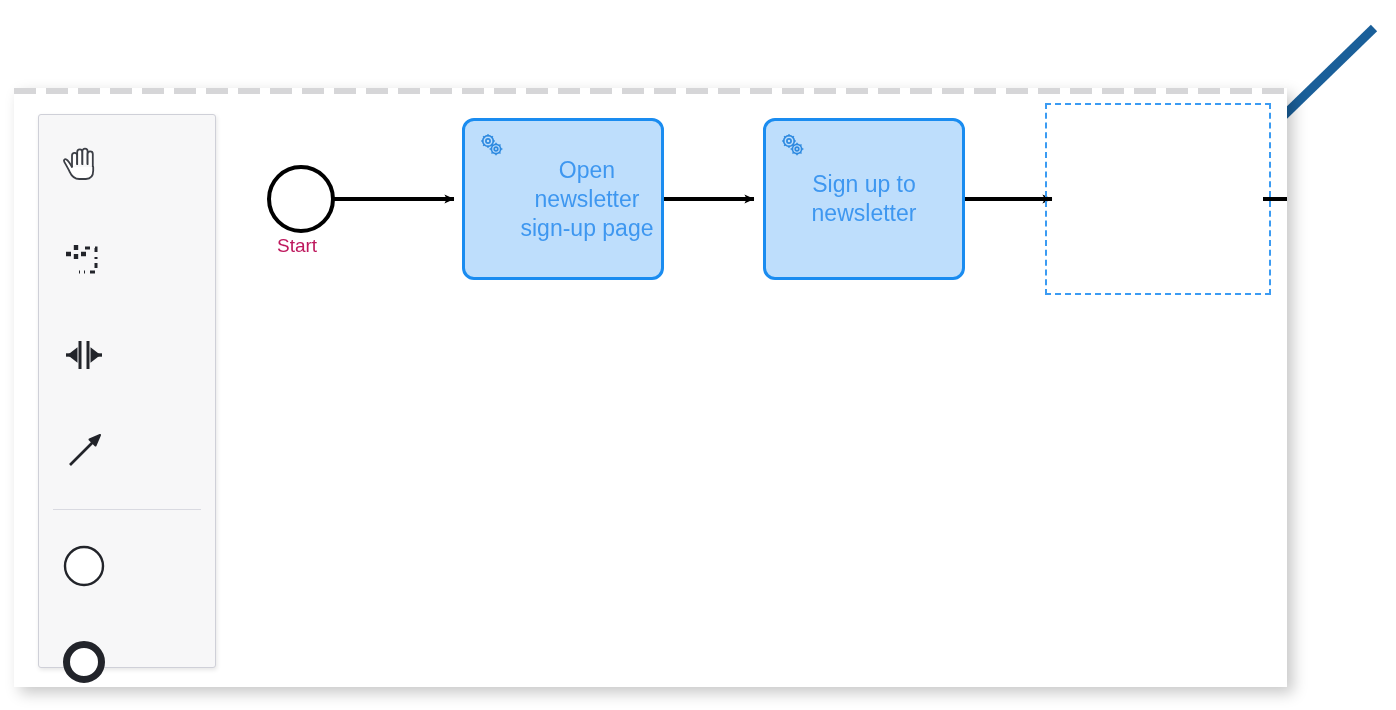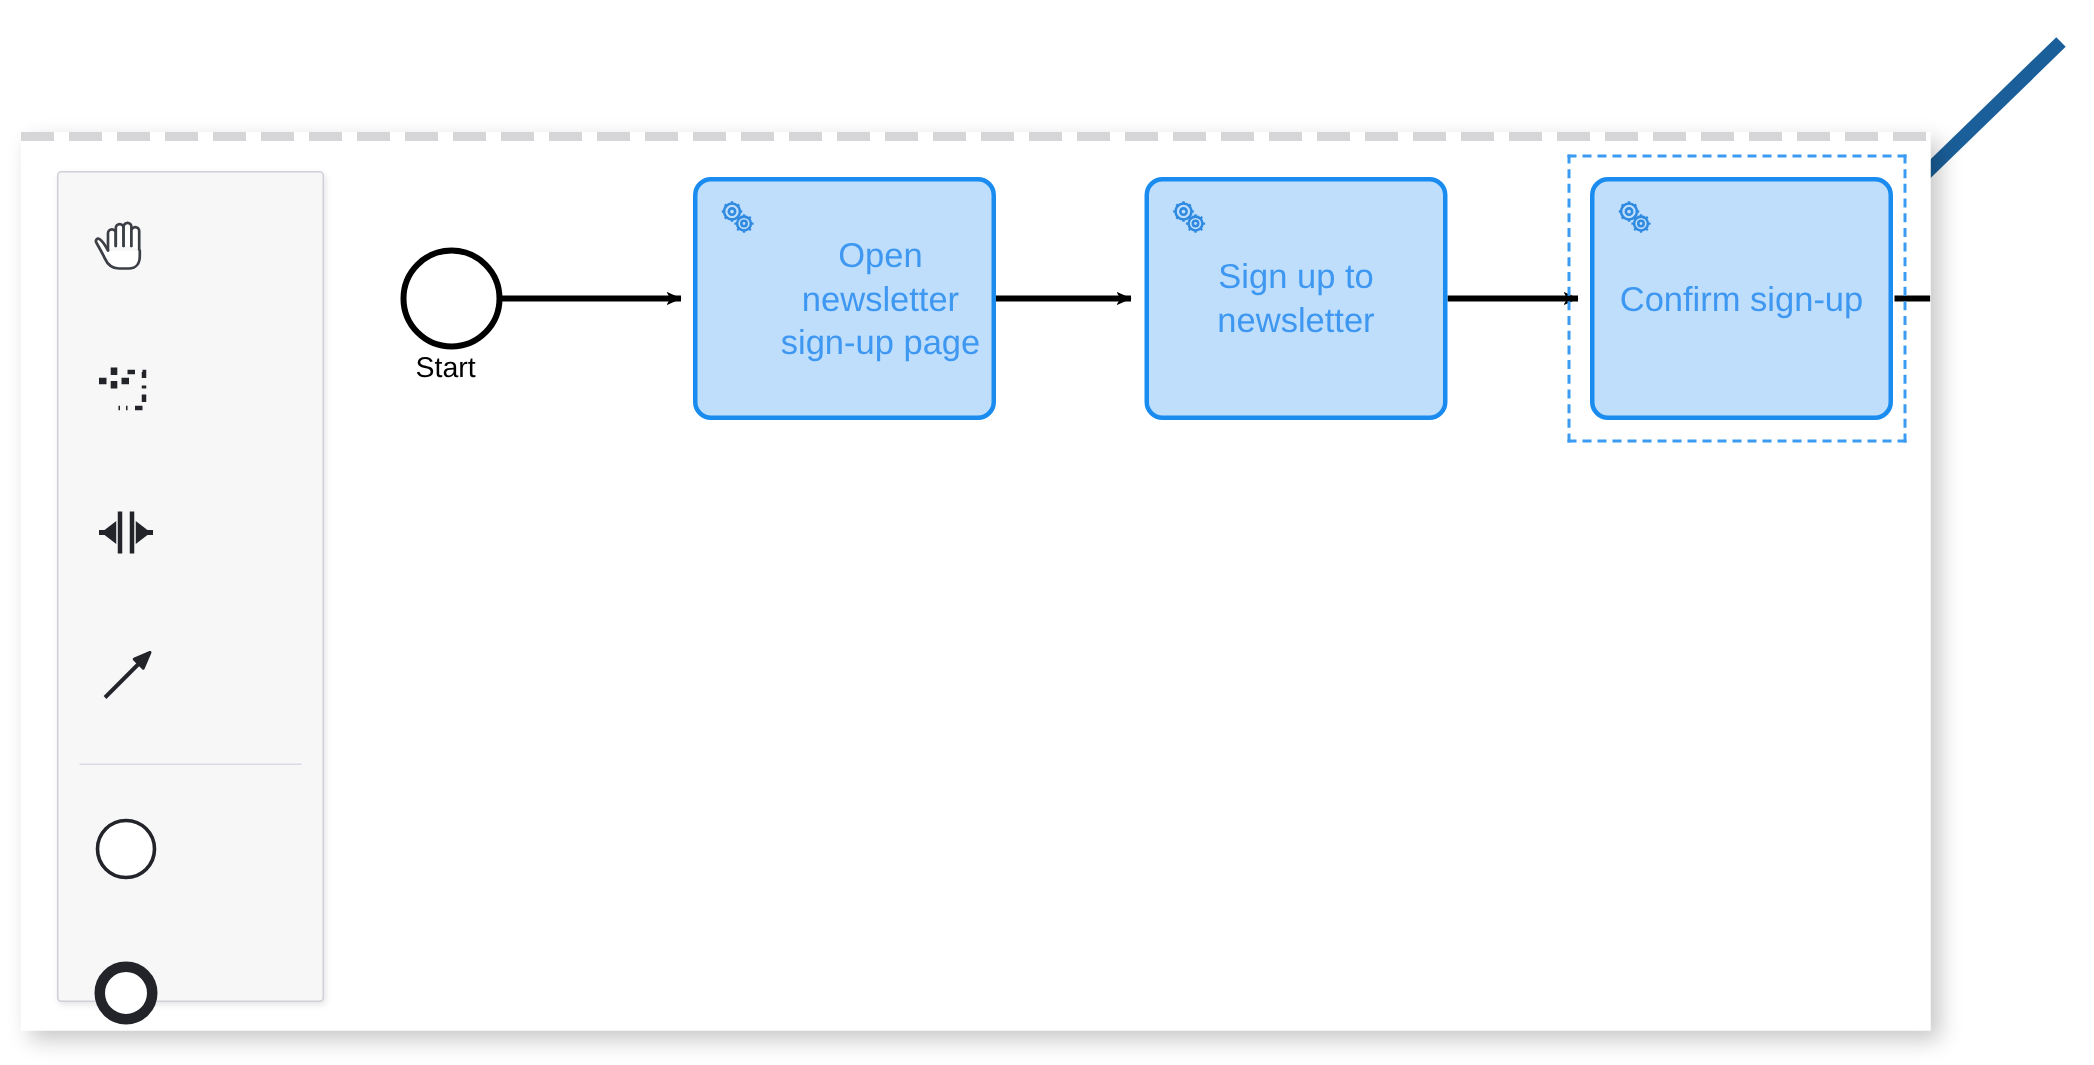--- a/index.html
+++ b/index.html
@@ -145,21 +145,21 @@
     border: 4px solid #000000;
     border-radius: 50%;
     background: #ffffff;
     box-sizing: border-box;
     cursor: pointer;
   }
 
   .start-event-label {
     position: absolute;
     font-size: 19px;
-    color: #000000;
+    color: #be185d;
     white-space: nowrap;
     user-select: none;
   }
 
   .annotation-arrow {
     position: absolute;
     left: 1186px;
     top: 2px;
     width: 210px;
     height: 190px;
@@ -239,37 +239,20 @@
               <g stroke-width="1.5">
                 <path d="M23 15.8v1.8M23 26.4v1.8M16.6 22h1.8M27.6 22h1.8M18.5 17.5l1.3 1.3M26.2 25.2l1.3 1.3M27.5 17.5l-1.3 1.3M19.8 25.2l-1.3 1.3"></path>
               </g>
             </g>
           </svg>
           <div class="bpmn-task-label">Sign up to
 newsletter</div>
         </div>
 
         <div class="selection-outline" style="left:1031px; top:9px; width:226px; height:192px;"></div>
-        <div class="bpmn-task" style="left:1046px; top:24px;">
-          <svg class="task-type-icon" viewBox="0 0 40 40">
-            <g fill="none" stroke="#2f8ae0" stroke-width="1.7">
-              <circle cx="15" cy="14" r="5.3"></circle>
-              <circle cx="15" cy="14" r="2.1"></circle>
-              <g stroke-width="1.6">
-                <path d="M15 7.2v2.0M15 18.8v2.0M8.2 14h2.0M19.8 14h2.0M10.2 9.2l1.5 1.5M18.3 17.3l1.5 1.5M19.8 9.2l-1.5 1.5M11.7 17.3l-1.5 1.5"></path>
-              </g>
-              <circle cx="23" cy="22" r="4.6"></circle>
-              <circle cx="23" cy="22" r="1.8"></circle>
-              <g stroke-width="1.5">
-                <path d="M23 15.8v1.8M23 26.4v1.8M16.6 22h1.8M27.6 22h1.8M18.5 17.5l1.3 1.3M26.2 25.2l1.3 1.3M27.5 17.5l-1.3 1.3M19.8 25.2l-1.3 1.3"></path>
-              </g>
-            </g>
-          </svg>
-          <div class="bpmn-task-label">Confirm sign-up</div>
-        </div>
 
       </div>
 
       <div class="palette">
 
         <div class="palette-group">
 
           <div class="palette-entry">
             <svg width="52" height="52" viewBox="0 0 52 52">
               <g fill="#ffffff" stroke="#3c3f46" stroke-width="1.8" stroke-linejoin="round" stroke-linecap="round">

